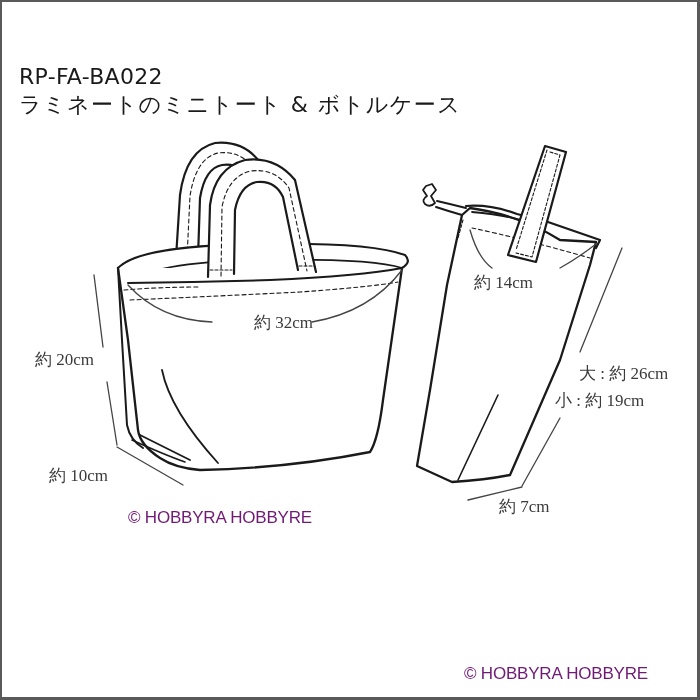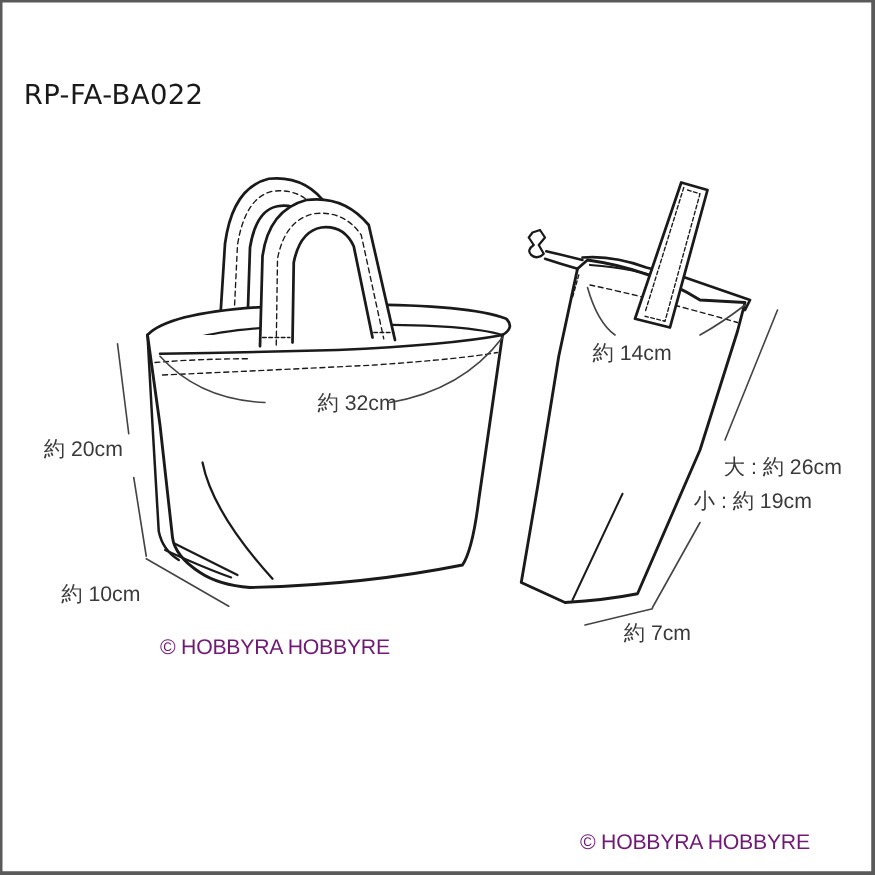--- a/index.html
+++ b/index.html
@@ -15,35 +15,36 @@
     }
     .title {
       position: absolute; left: 19px; top: 26px;
       font-family: "DejaVu Sans", sans-serif; color: #1a1a1a;
       font-size: 22px; line-height: 28px; letter-spacing: 0.3px; margin-top: 37px;
     }
     .title .code { display: block; font-size: 22px; }
     .title .name { display: block; font-size: 22px; letter-spacing: 1.5px; }
     svg.art { position: absolute; left: 0; top: 0; }
     .lbl {
-      position: absolute; font-family: Liberation Sans, sans-serif;
+      position: absolute; font-family: Liberation Serif, serif;
       color: #3a3a3a; font-size: 17px; white-space: nowrap; line-height: 20px;
     }
     .copy {
       position: absolute; font-family: "Liberation Sans", sans-serif;
       color: #701a75; font-size: 17px; white-space: nowrap; letter-spacing: -0.2px;
     }
   </style>
 </head>
 <body>
 
 <div class="frame"></div>
 
 <div class="title">
   <span class="code">RP-FA-BA022</span>
+  <span class="name">ラミネートのミニトート &amp; ボトルケース</span>
 </div>
 
 <svg class="art" width="700" height="700" viewBox="0 0 700 700">
 
   <g fill="none" stroke="#1a1a1a" stroke-linejoin="round" stroke-linecap="round">
 
     <g>
       <path d="M176 258 L180 195 Q186 150 215 143 Q245 140 262 165 L298 260" stroke-width="2.2" fill="#fff"></path>
       <path d="M198 258 L200 198 Q205 168 222 165 Q240 162 250 180 L290 260" stroke-width="2.2" fill="#fff"></path>
       <path d="M187 258 L190 196 Q196 158 218 153 Q243 150 256 172 L294 260" stroke-width="1.1" stroke-dasharray="4 3"></path>

